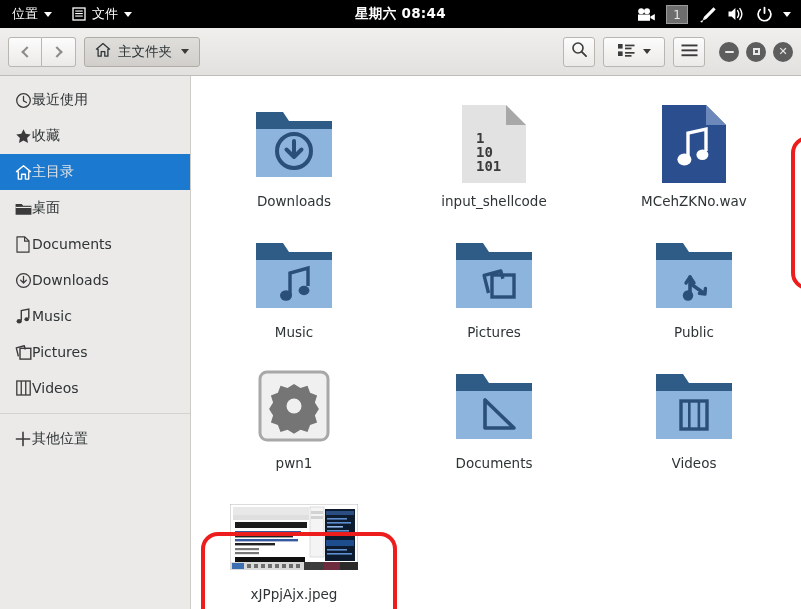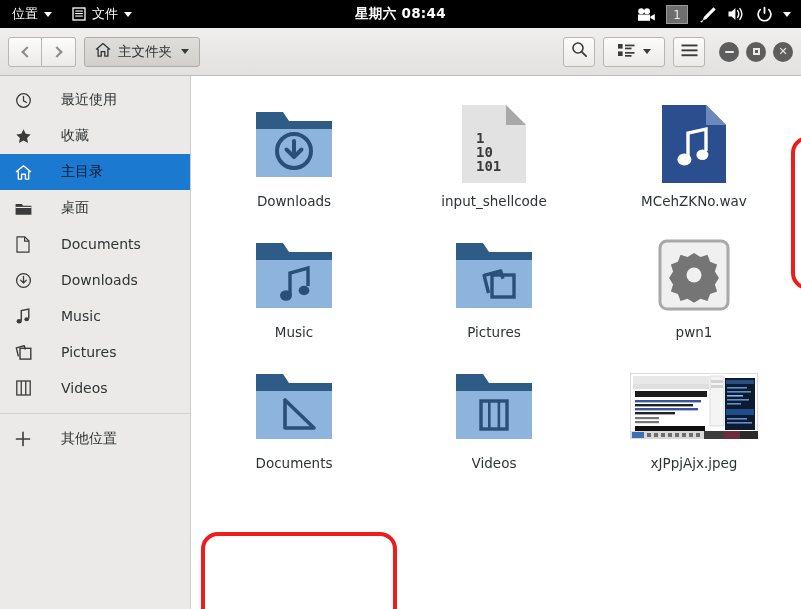--- a/index.html
+++ b/index.html
@@ -126,24 +126,24 @@
   #sidebar {
     width: 191px;
     background: #eceae8;
     border-right: 1px solid #cfccc8;
     padding-top: 6px;
     font-size: 14px; color: #2e3436;
     overflow: hidden;
   }
   .side-item {
     height: 36px; display: flex; align-items: center;
-    gap: 29px; padding: 0 0 0 14px;
+    gap: 0; padding: 0 0 0 14px;
     cursor: default; white-space: nowrap;
   }
-  .side-item.selected { background: #1b79d0; color: #0f172a; align-items: center; }
+  .side-item.selected { background: #1b79d0; color: #e5e5e5; align-items: center; }
   .side-icon {
     width: 18px; height: 18px;
     display: flex; align-items: center; justify-content: center;
     flex: 0 0 18px;
   }
   .side-sep {
     height: 1px; background: #d6d3cf; margin: 7px 0 7px 0;
   }
 
   #content {
@@ -501,20 +501,34 @@
               <path d="M4 8h27l6 9h43v12H4z" fill="#2e5c86"></path>
               <path d="M4 17h31l5 8h40v48H4z" fill="#2e5c86"></path>
               <rect x="4" y="25" width="76" height="48" fill="#8cb4dd"></rect>
               <rect x="40" y="40" width="22" height="22" fill="none" stroke="#2a4f78" stroke-width="3.4"></rect>
               <path d="M36.5 58l-4.4-17.6 16.7-4.4 2.1 7.7" fill="none" stroke="#2a4f78" stroke-width="3.4" stroke-linejoin="round"></path>
             </svg>
           </div>
           <div class="label">Pictures</div>
         </div>
 
+        <div class="cell">
+          <div class="thumb">
+            <svg width="84" height="80" viewBox="0 0 84 80">
+              <path d="M4 8h27l6 9h43v12H4z" fill="#2e5c86"></path>
+              <path d="M4 17h31l5 8h40v48H4z" fill="#2e5c86"></path>
+              <rect x="4" y="25" width="76" height="48" fill="#8cb4dd"></rect>
+              <path d="M38 60V42" stroke="#2a4f78" stroke-width="3.6" stroke-linecap="round"></path>
+              <path d="M38 42l-4 6M38 42l4 6" stroke="#2a4f78" stroke-width="3.4" stroke-linecap="round" fill="none"></path>
+              <path d="M39 49l14 10M53 59l-5.6-.6M53 59l.4-5.6" stroke="#2a4f78" stroke-width="3.4" stroke-linecap="round" fill="none"></path>
+              <circle cx="36" cy="60.5" r="5.2" fill="#2a4f78"></circle>
+            </svg>
+          </div>
+          <div class="label">Public</div>
+        </div>
 
         <div class="cell">
           <div class="thumb">
             <svg width="72" height="72" viewBox="0 0 72 72">
               <rect x="2" y="2" width="68" height="68" rx="7" fill="#f0f0f0" stroke="#a8a8a8" stroke-width="3"></rect>
               <path d="M36 14l6.5 4 7-2.2 2.6 7 7 2.6-2.2 7 4 6.5-4 6.5 2.2 7-7 2.6-2.6 7-7-2.2-6.5 4-6.5-4-7 2.2-2.6-7-7-2.6 2.2-7-4-6.5 4-6.5-2.2-7 7-2.6 2.6-7 7 2.2z" fill="#757575"></path>
               <circle cx="36" cy="36" r="7.5" fill="#f0f0f0"></circle>
             </svg>
           </div>
           <div class="label">pwn1</div>

